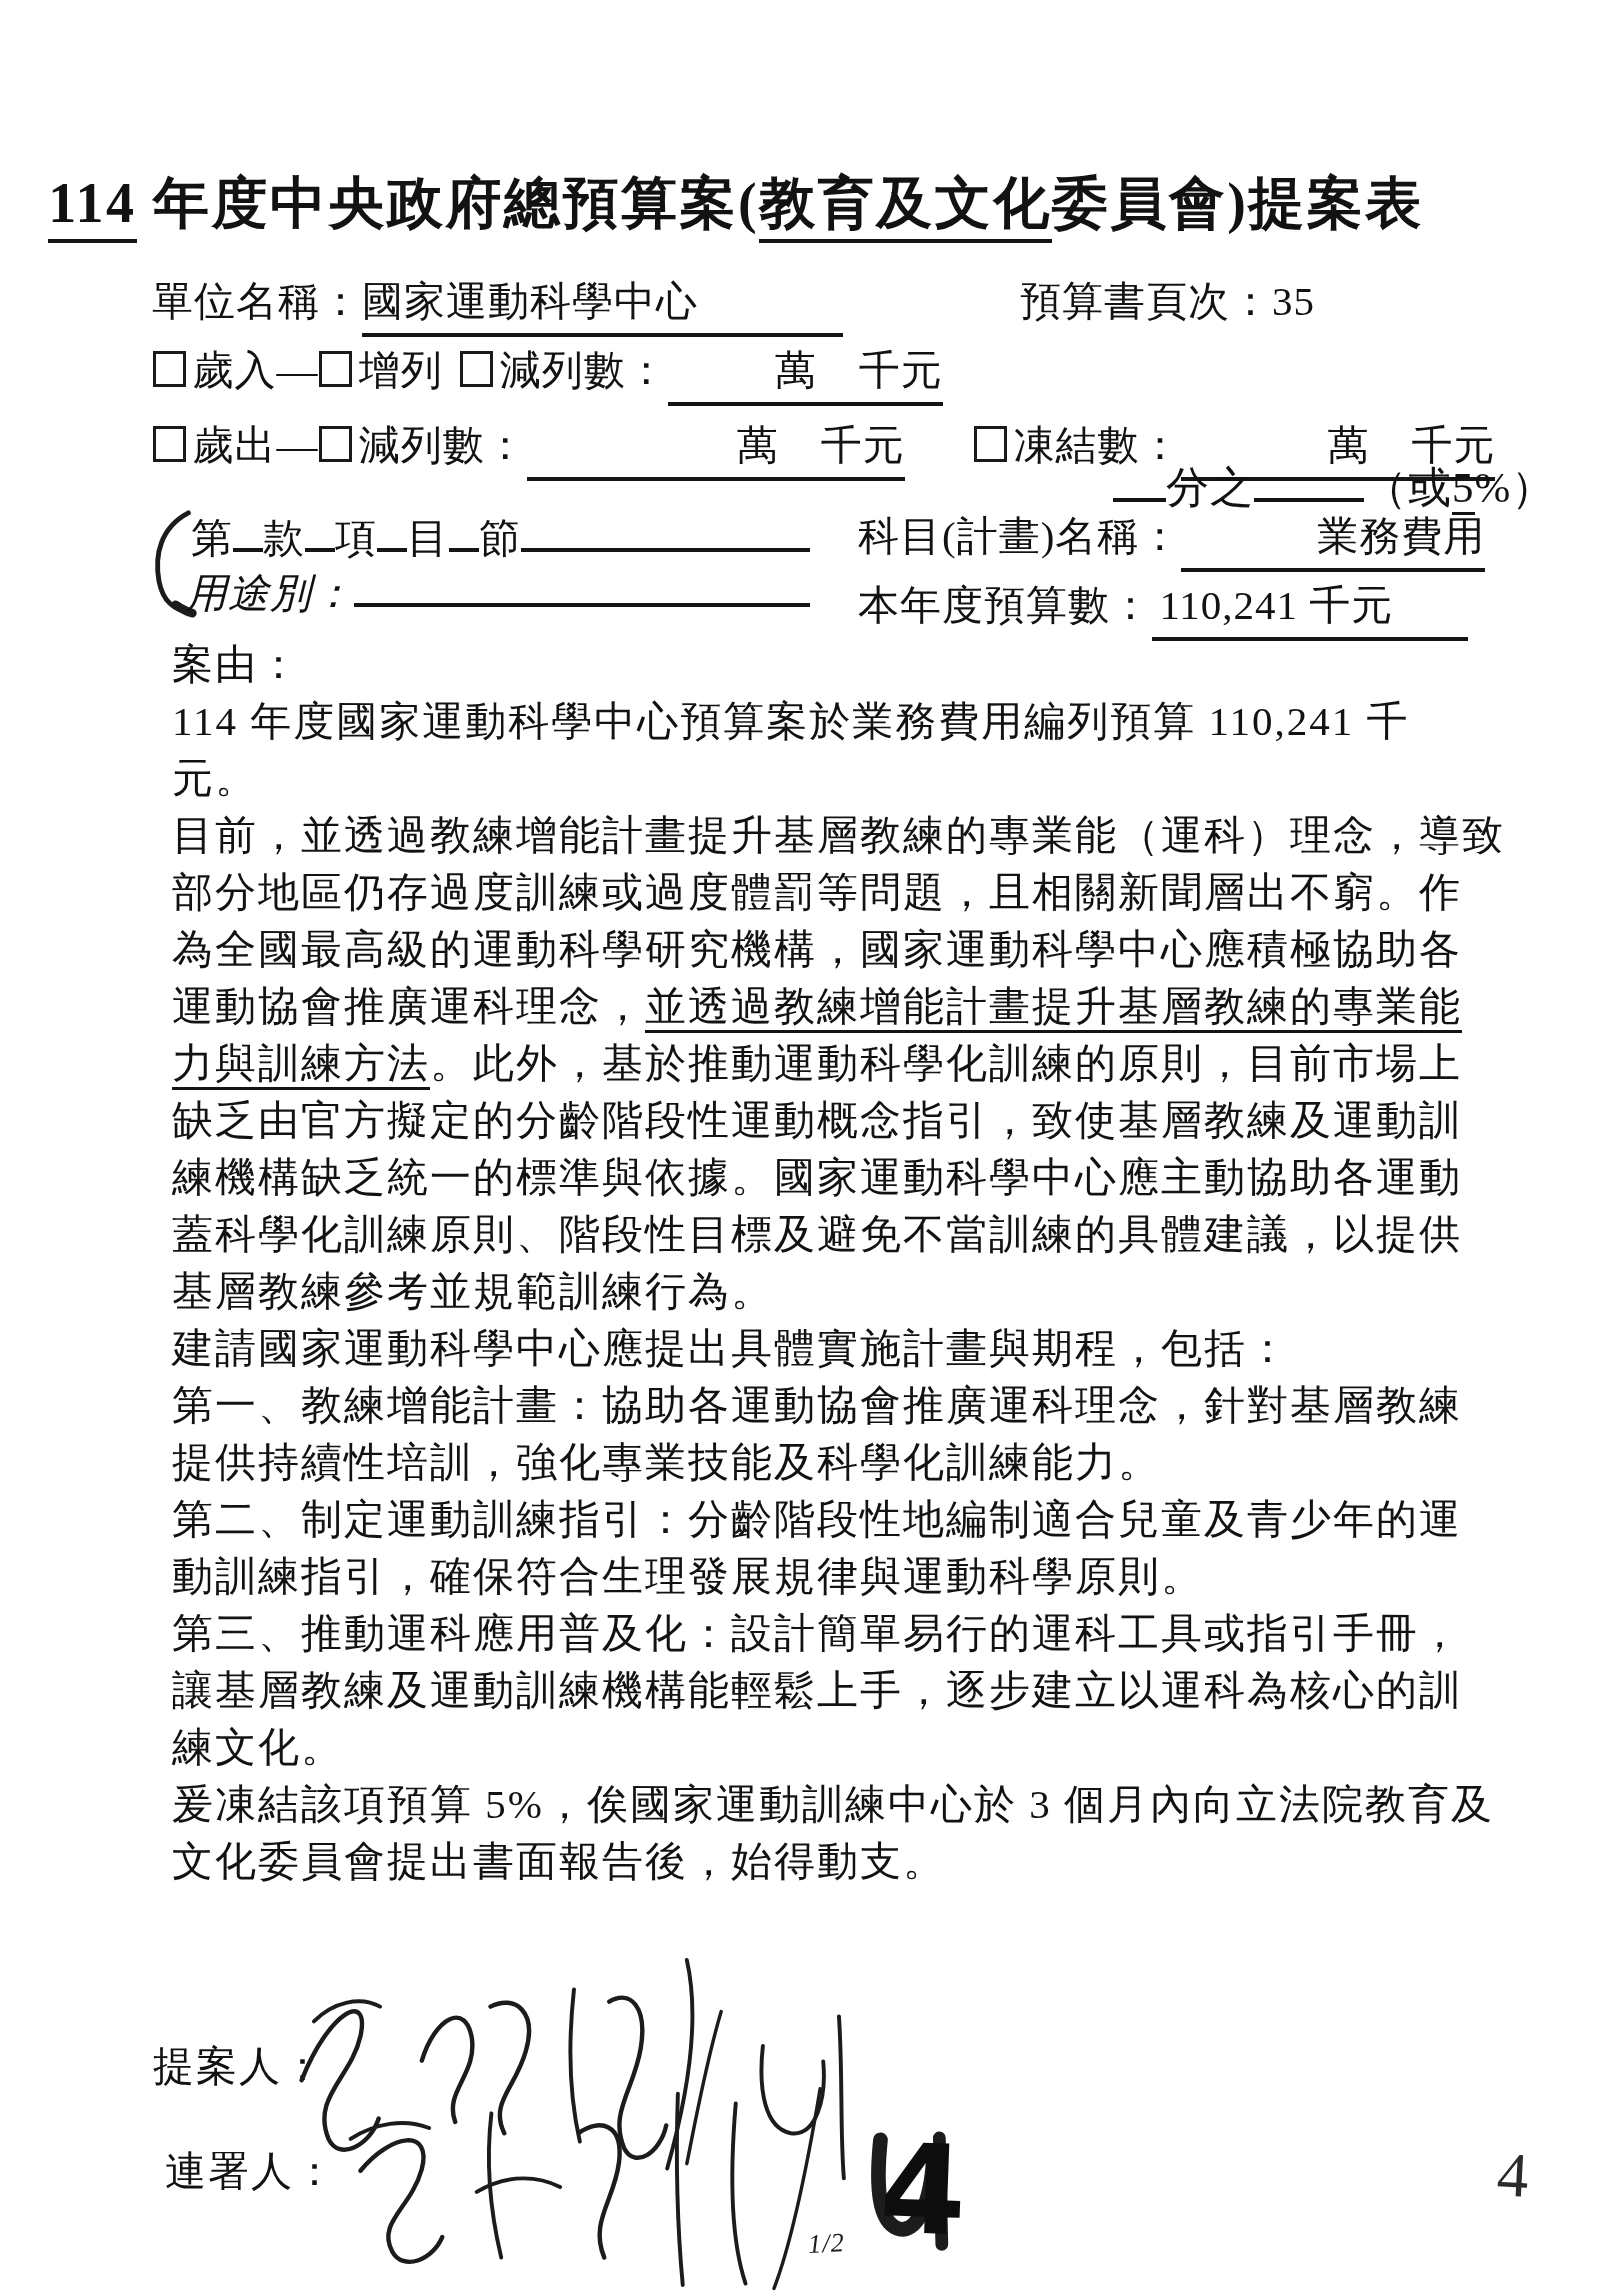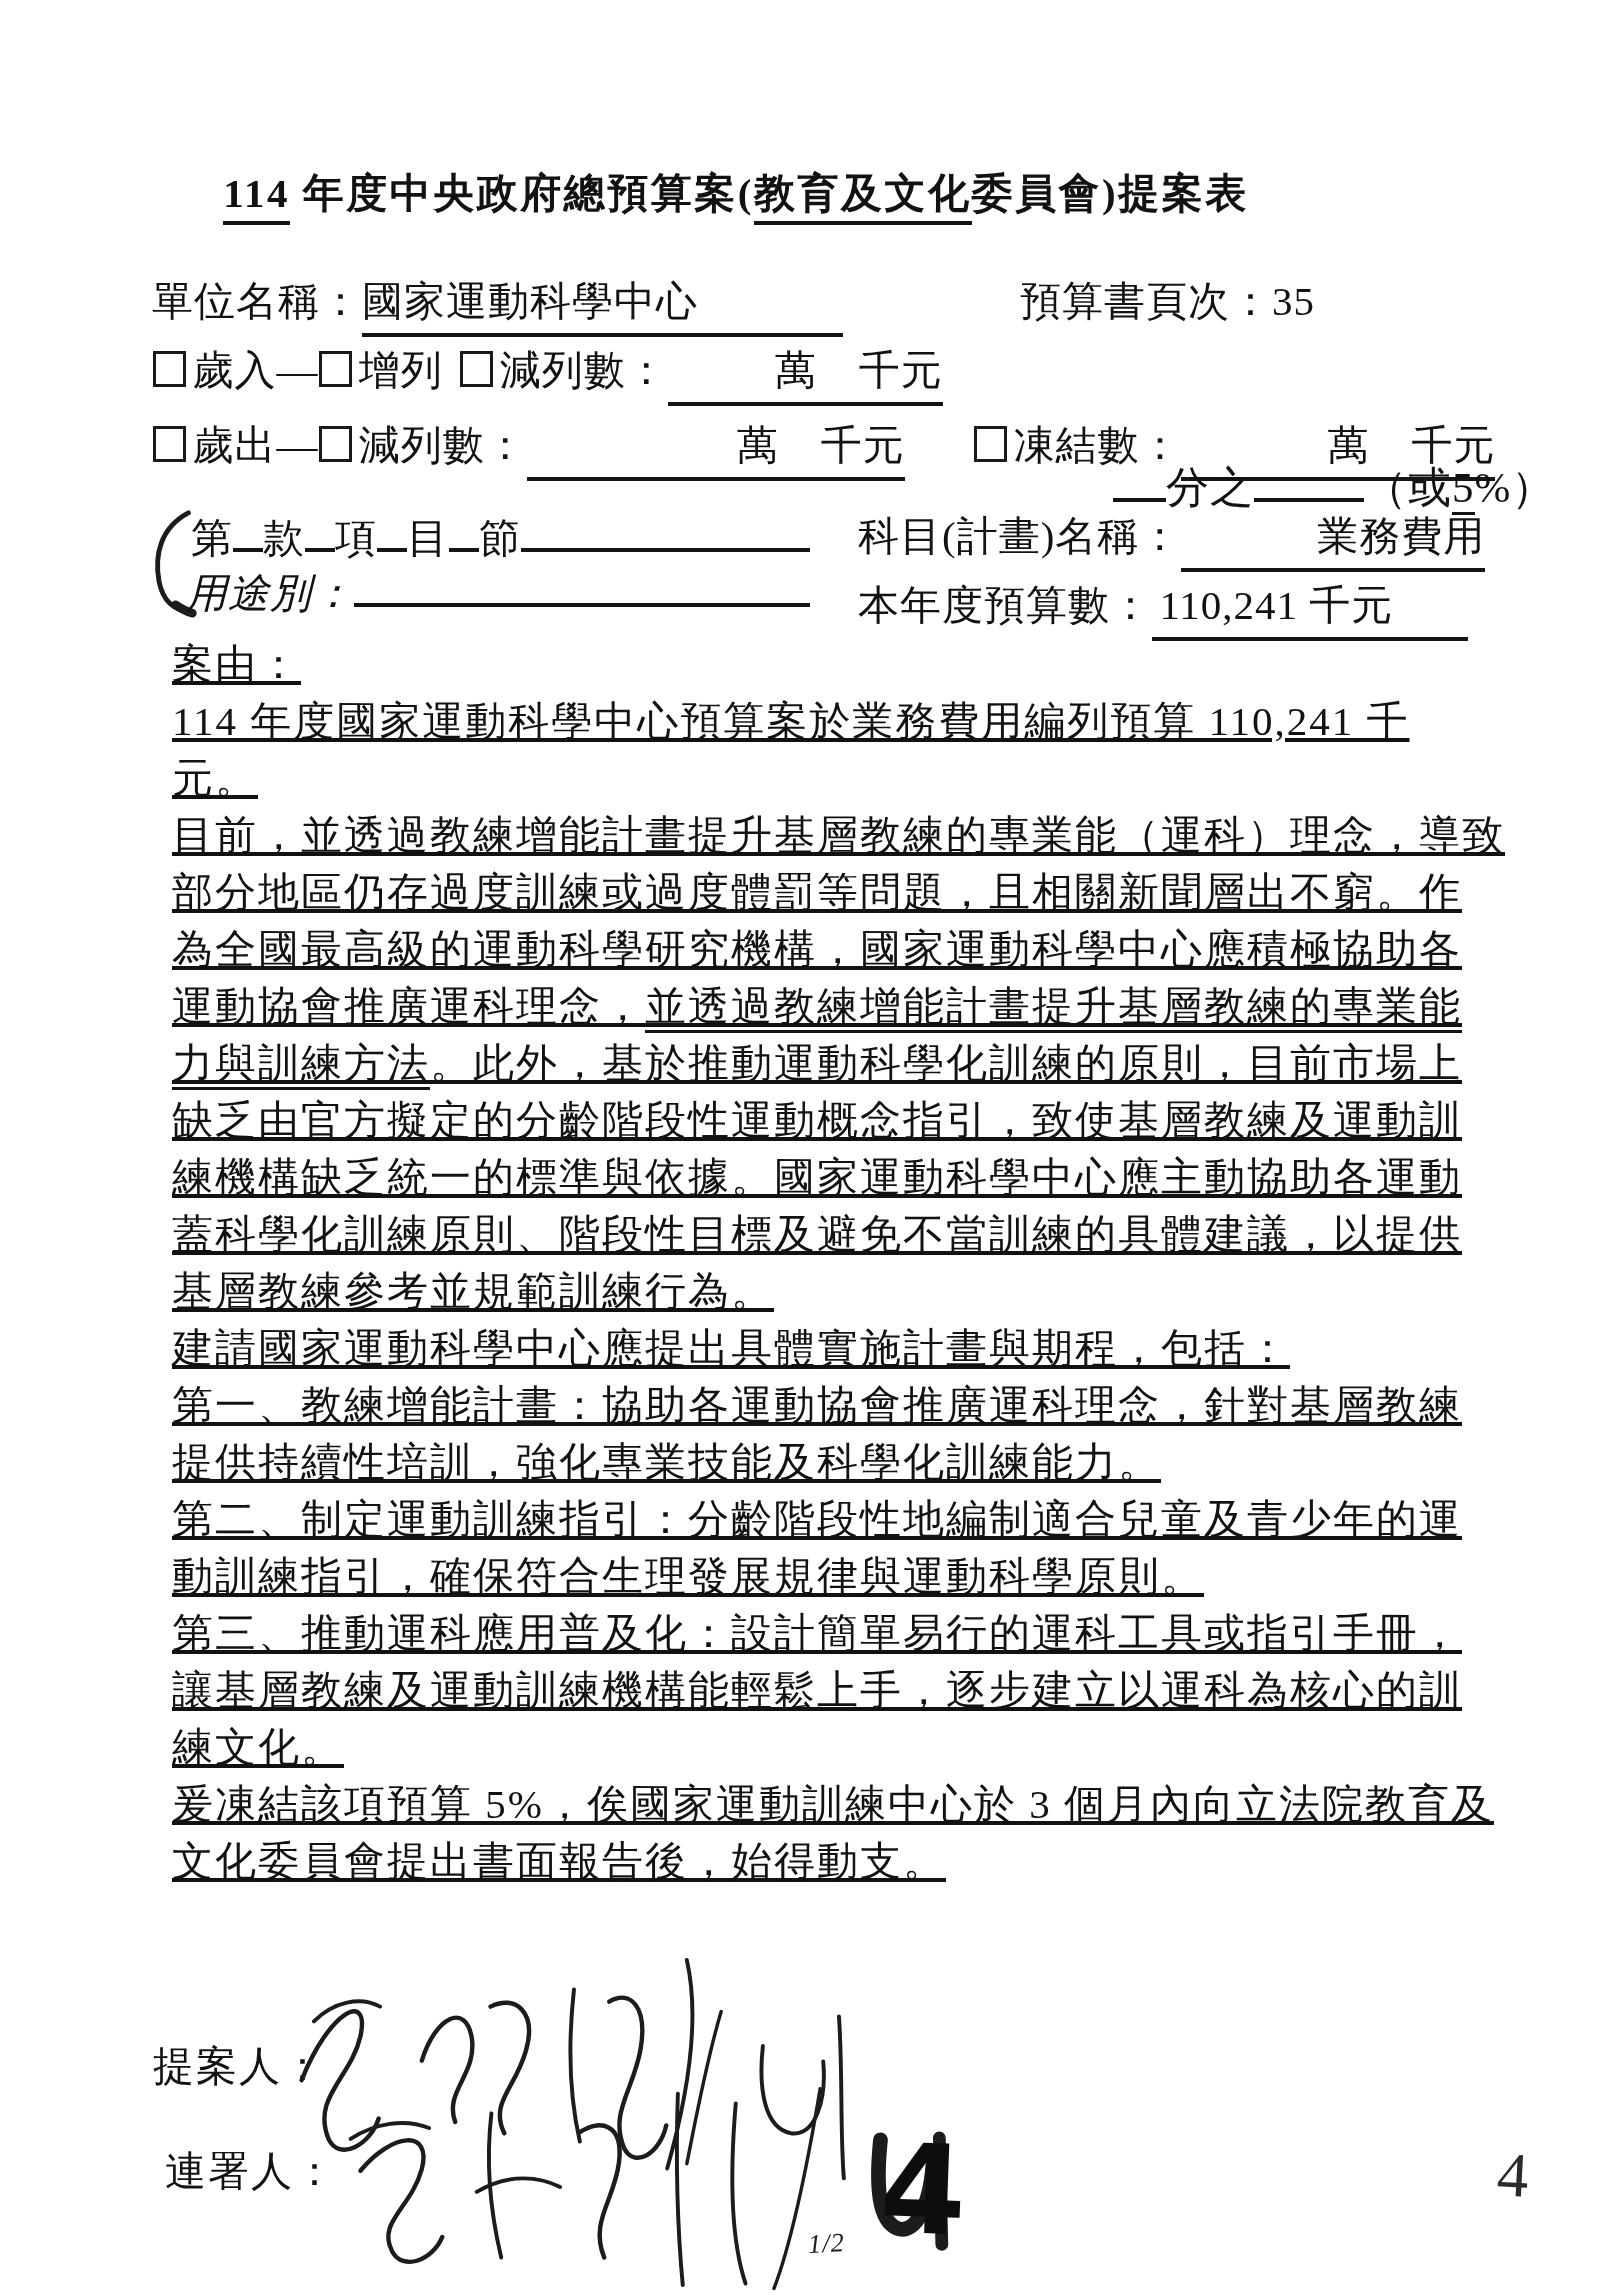--- a/index.html
+++ b/index.html
@@ -1,26 +1,26 @@
 <!DOCTYPE html>
 <html style="font-size:7.8px"><head>
 <meta charset="utf-8">
 <style>
   html,body{margin:0;padding:0;background:#ffffff;}
   .page{position:relative;width:1624px;height:2295px;background:#fff;overflow:hidden;
         font-family:"Liberation Serif","DejaVu Serif",serif;color:#121212;}
   .abs{position:absolute;white-space:nowrap;}
-  .title{left:0;top:166px;width:1472px;text-align:center;font-size:41px;letter-spacing:2.5px;font-weight:bold;}
+  .title{left:0;top:166px;width:1472px;text-align:center;font-size:56px;letter-spacing:2.5px;font-weight:bold;}
   .tu{border-bottom:4.9px solid #141414;padding-bottom:4.9px;}
   .hdr{font-size:41px;letter-spacing:1px;}
   .cb{display:inline-block;width:26.5px;height:30px;border:3.4px solid #1a1a1a;vertical-align:-2.9px;margin:0 6.9px 0 1px;}
   .ubox{display:inline-block;border-bottom:4.4px solid #151515;padding-bottom:3.9px;}
   .blank{display:inline-block;height:0.95em;border-bottom:4.4px solid #151515;vertical-align:baseline;}
   .body{left:172px;top:636px;width:1334px;}
-  .bline{font-size:41px;line-height:57px;letter-spacing:2px;white-space:nowrap;text-decoration:underline;}
+  .bline{font-size:41px;line-height:57px;letter-spacing:2px;white-space:nowrap;}
   .bline .u{border-bottom:3.4px solid #141414;padding-bottom:1px;}
   .sig-label{font-size:41px;letter-spacing:2px;}
   .ink{stroke:#1c1c1c;fill:none;stroke-linecap:round;stroke-linejoin:round;}
   .mark-bold4{font-family:"DejaVu Sans",sans-serif;font-weight:900;font-size:124px;line-height:1;
               transform:rotate(2deg);color:#0d0d0d;}
   .mark-thin4{font-size:63px;line-height:1;transform:rotate(3deg);color:#2b2b2b;}
   .pageno{font-size:26.5px;font-style:italic;transform:rotate(-3deg);letter-spacing:1px;color:#1a1a1a;}
 </style>
 </head>
 <body>

